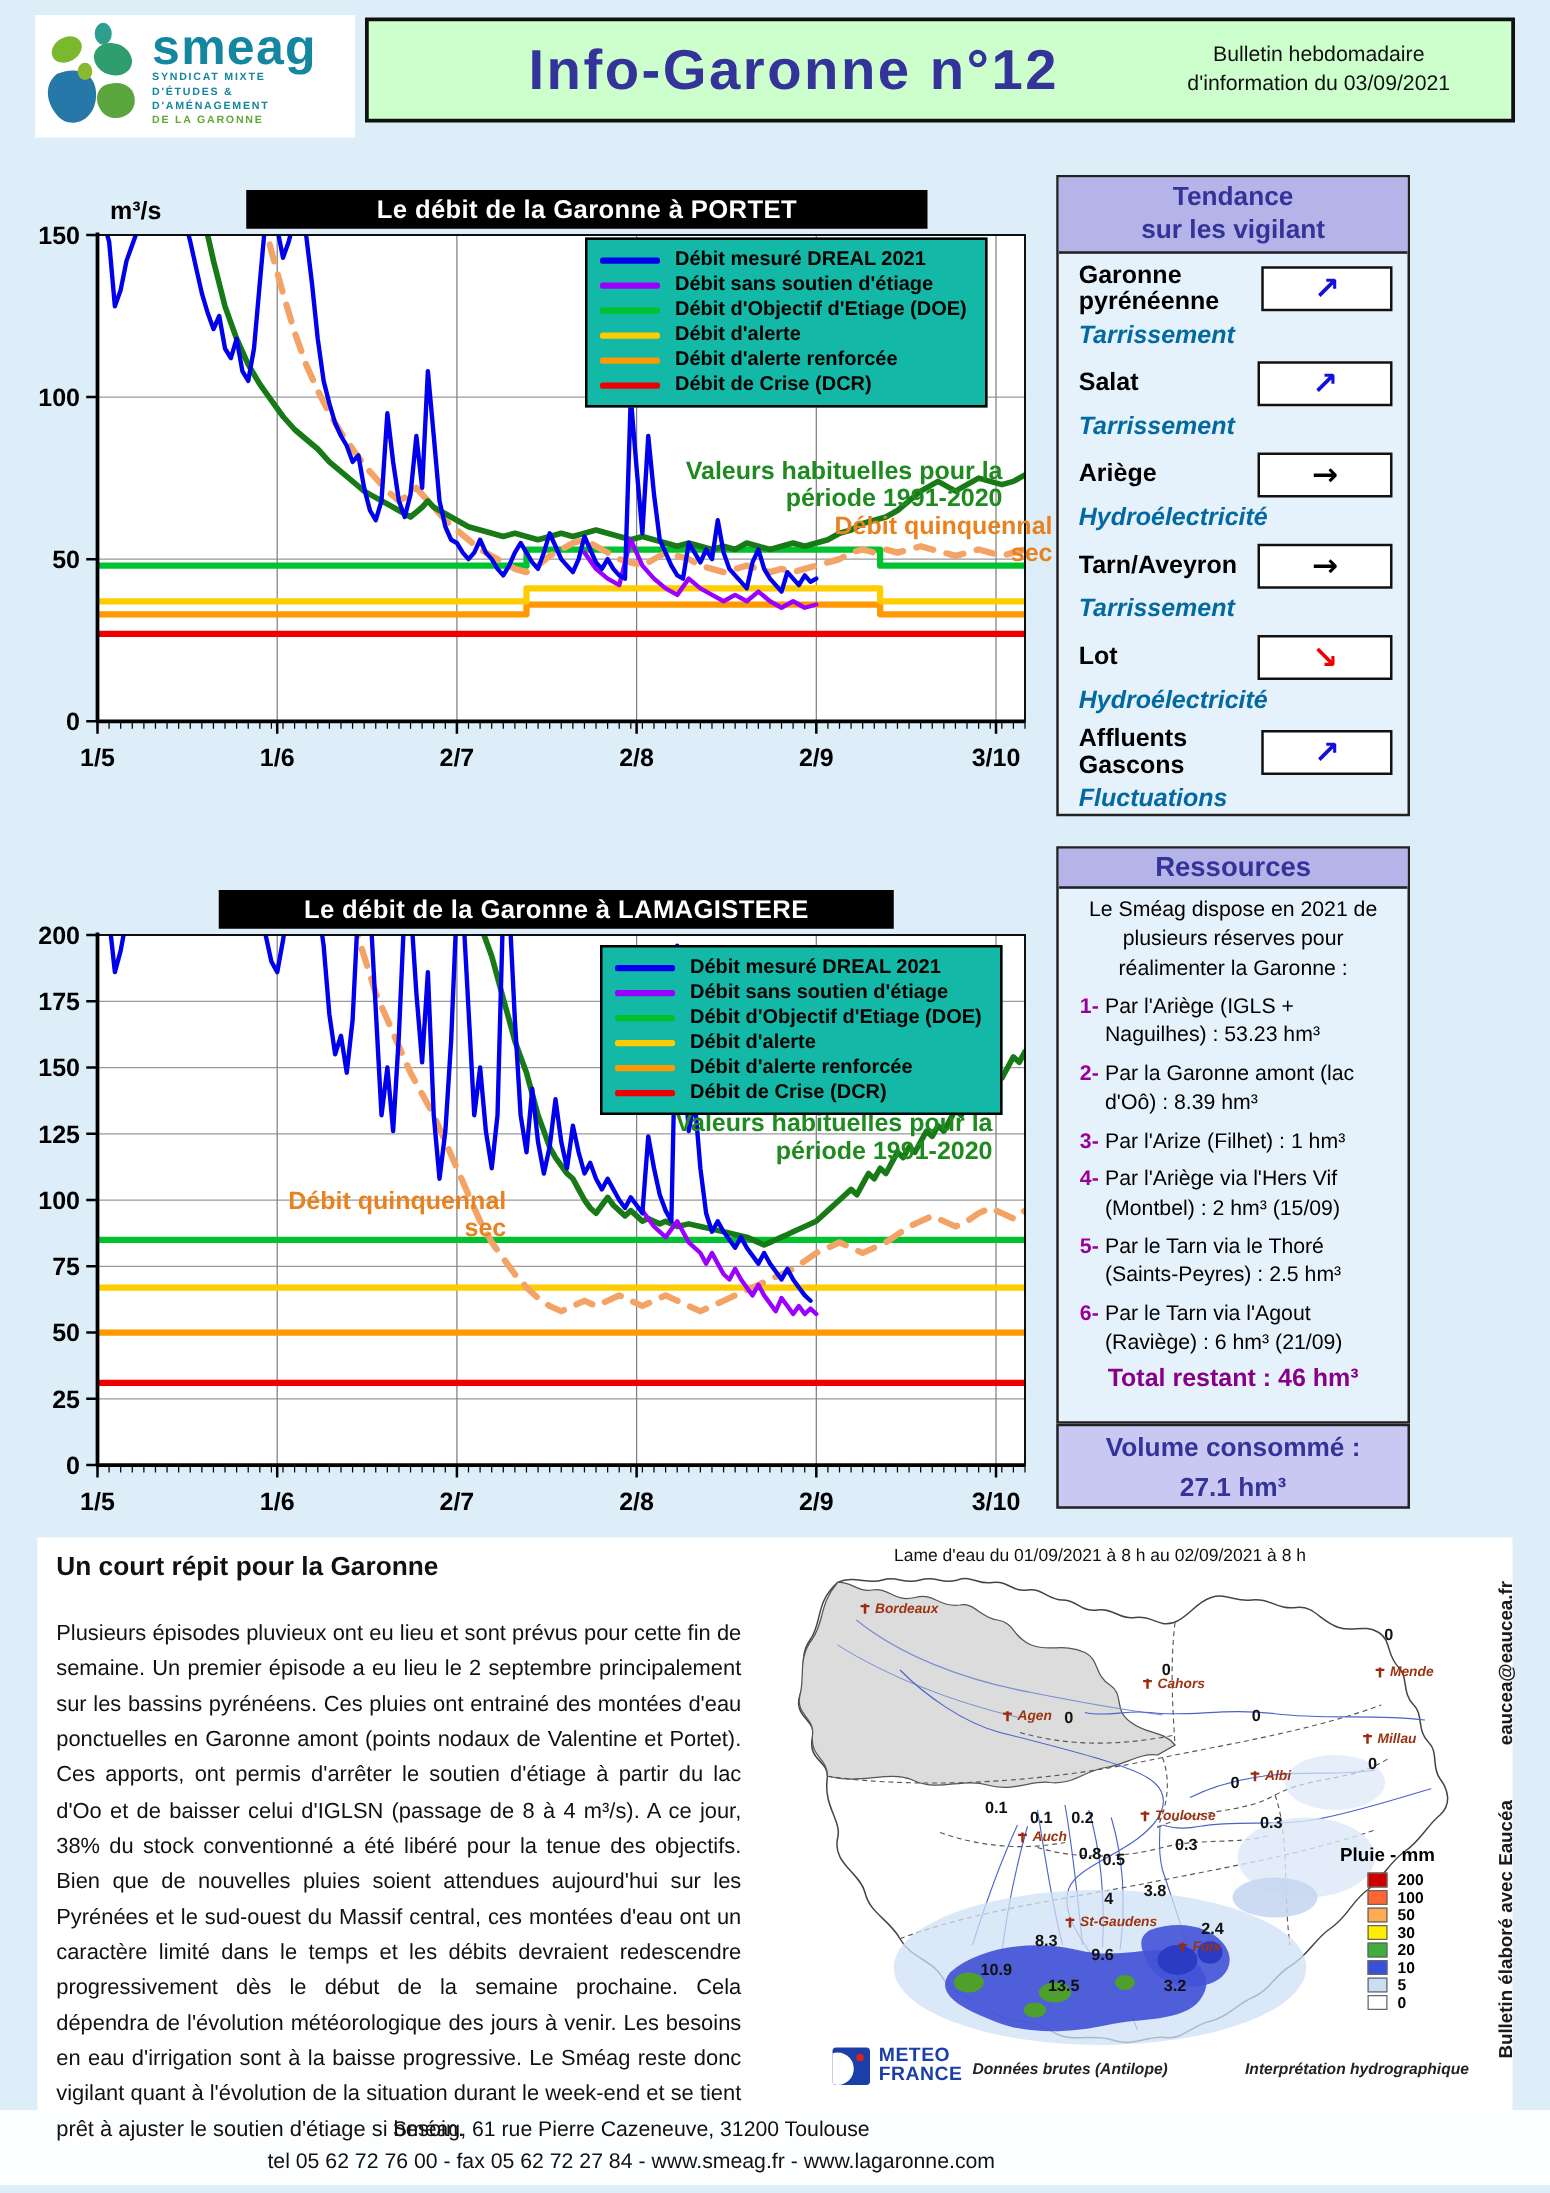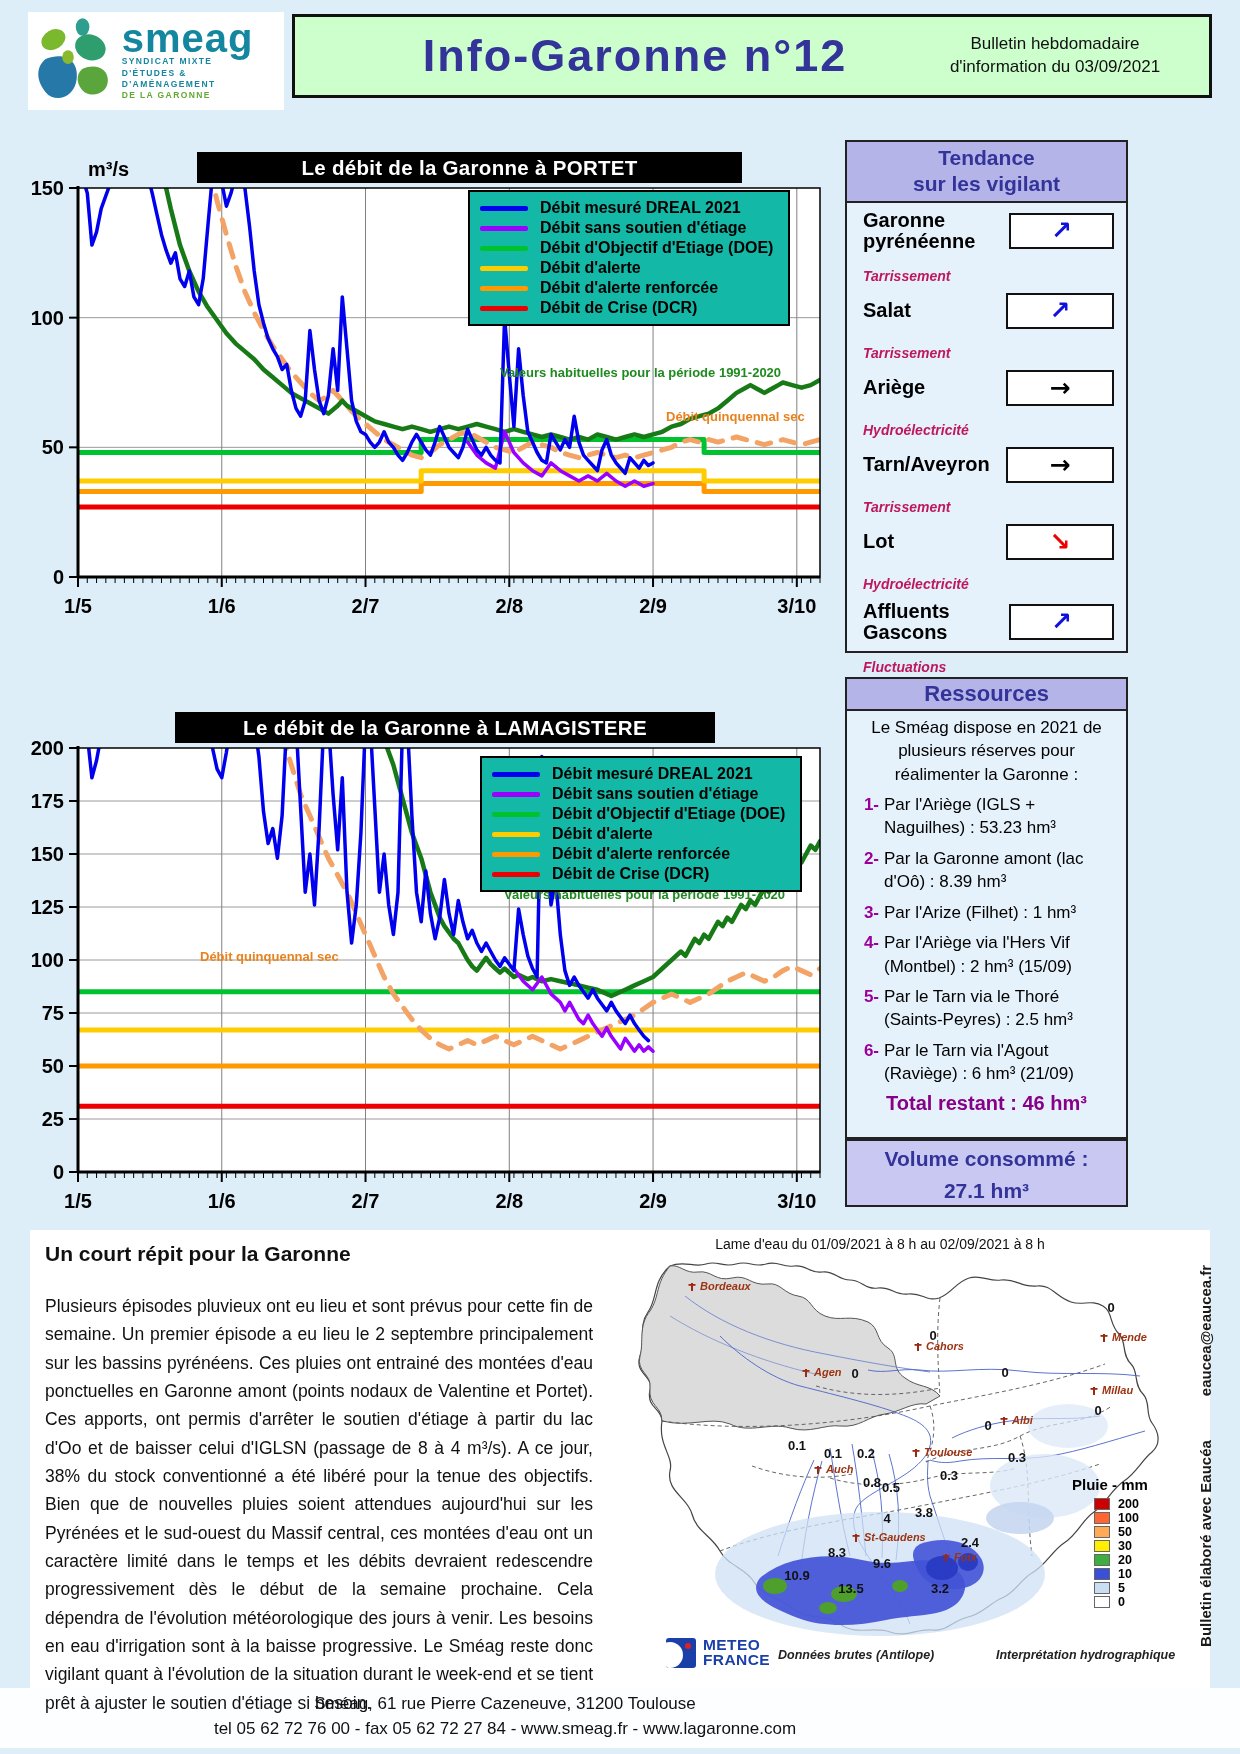--- a/index.html
+++ b/index.html
@@ -19,32 +19,32 @@
   .main-title{flex:1;text-align:center;font-size:45px;font-weight:bold;color:#333399;letter-spacing:2px;padding-left:60px}
   .bulletin{width:280px;font-size:17px;color:#111;text-align:center;line-height:1.35;padding-right:14px}
 
   
   .chart-wrap{z-index:1}
   .chart-title{position:absolute;background:#000;color:#fff;font-weight:bold;font-size:20.5px;text-align:center;line-height:31px;height:31px;z-index:3;letter-spacing:.3px}
   .chart-legend{position:absolute;background:#14b8a6;border:2px solid #000;padding:5px 12px 5px 10px;z-index:4;min-width:322px;box-sizing:border-box}
   .lg-row{display:flex;align-items:center;gap:12px;margin:2px 0}
   .lg-line{width:48px;height:5px;flex:0 0 auto;border-radius:2px}
   .lg-txt{font-weight:bold;font-size:16px;white-space:nowrap}
-  .chart-ann{position:absolute;font-weight:bold;font-size:13px;text-align:left;line-height:1.1;z-index:2}
+  .chart-ann{position:absolute;font-weight:bold;font-size:20px;text-align:right;line-height:1.1;z-index:2}
   .ylab{position:absolute;font-weight:bold;font-size:20px;z-index:2}
 
   
   .panel{border:2.5px solid #222;background:#e6f2fb;box-sizing:border-box}
   .panel-head{background:#b4b4e8;border-bottom:2.5px solid #222;color:#333399;font-weight:bold;text-align:center}
   .tend-head{font-size:21px;line-height:1.25;padding:3px 0}
   .t-item{padding:7px 12px 2px 16px}
   .t-row{display:flex;align-items:center;justify-content:space-between}
   .t-name{font-weight:bold;font-size:20px;line-height:1.05;color:#000;max-width:146px}
   .t-arrowbox{width:108px;height:36px;background:#fff;border:2px solid #111;display:flex;align-items:center;justify-content:center;font-size:25px;font-weight:bold;font-family:"DejaVu Sans",sans-serif;box-sizing:border-box}
-  .t-status{font-style:italic;font-weight:bold;font-size:14px;color:#be185d;margin-top:16px}
+  .t-status{font-style:italic;font-weight:bold;font-size:20px;color:#0369a1;margin-top:5px}
   .res-head{font-size:22px;line-height:30px;height:30px}
   .res-intro{text-align:center;font-size:17px;line-height:1.38;padding:5px 8px 3px}
   .res-item{display:flex;gap:5px;padding:3.5px 8px 3.5px 8px;font-size:17px;line-height:1.38}
   .res-num{color:#990099;font-weight:bold;flex:0 0 24px;text-align:right}
   .res-total{text-align:center;font-weight:bold;font-size:20px;color:#880088;padding:3px 0 4px}
   .volume-box{left:845px;top:1139px;width:283px;height:68px;background:#c8c8f2;border:2.5px solid #222;box-sizing:border-box;color:#333399;font-weight:bold;font-size:21px;text-align:center;line-height:1.5;padding-top:2px}
 
   
   .white-box{left:30px;top:1230px;width:1180px;height:458px;background:#fff}
   .footer-band{left:0;top:1688px;width:1240px;height:60px;background:#fdfeff}

